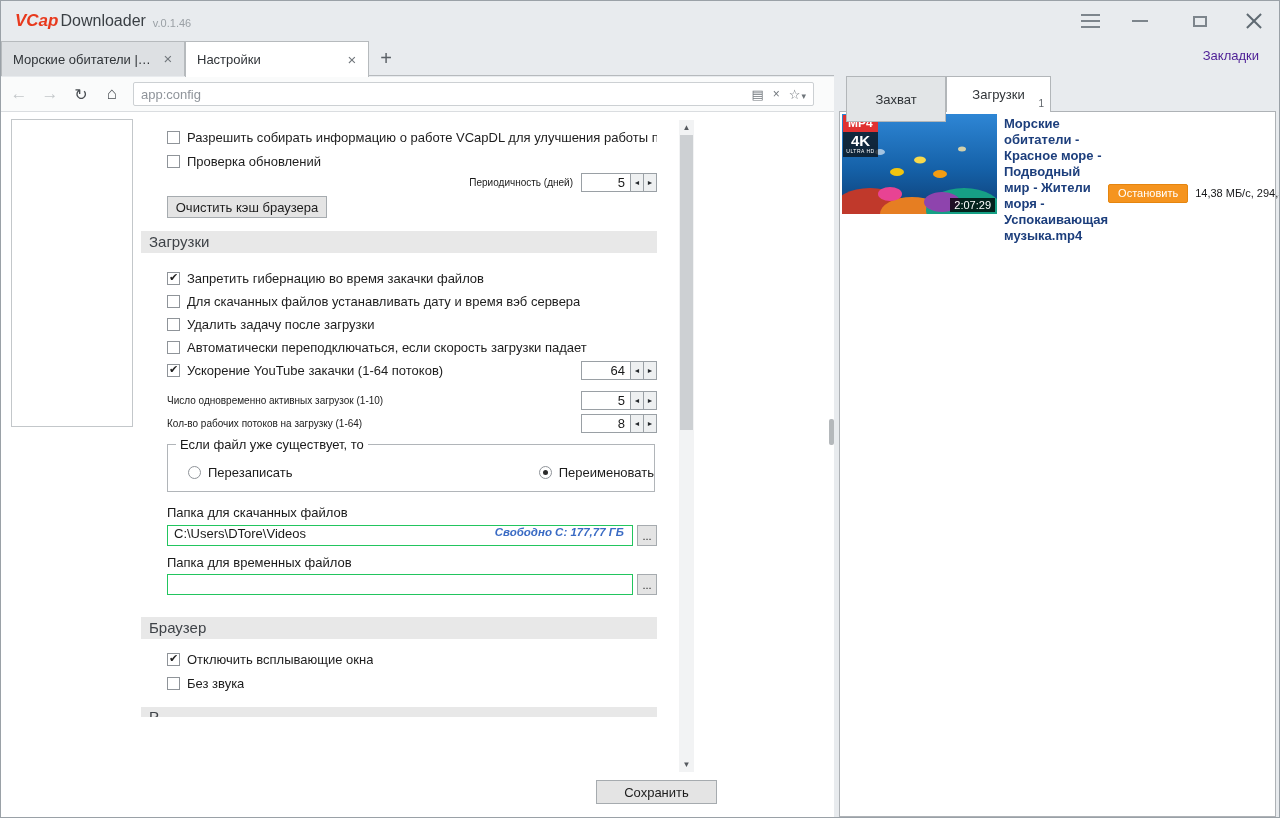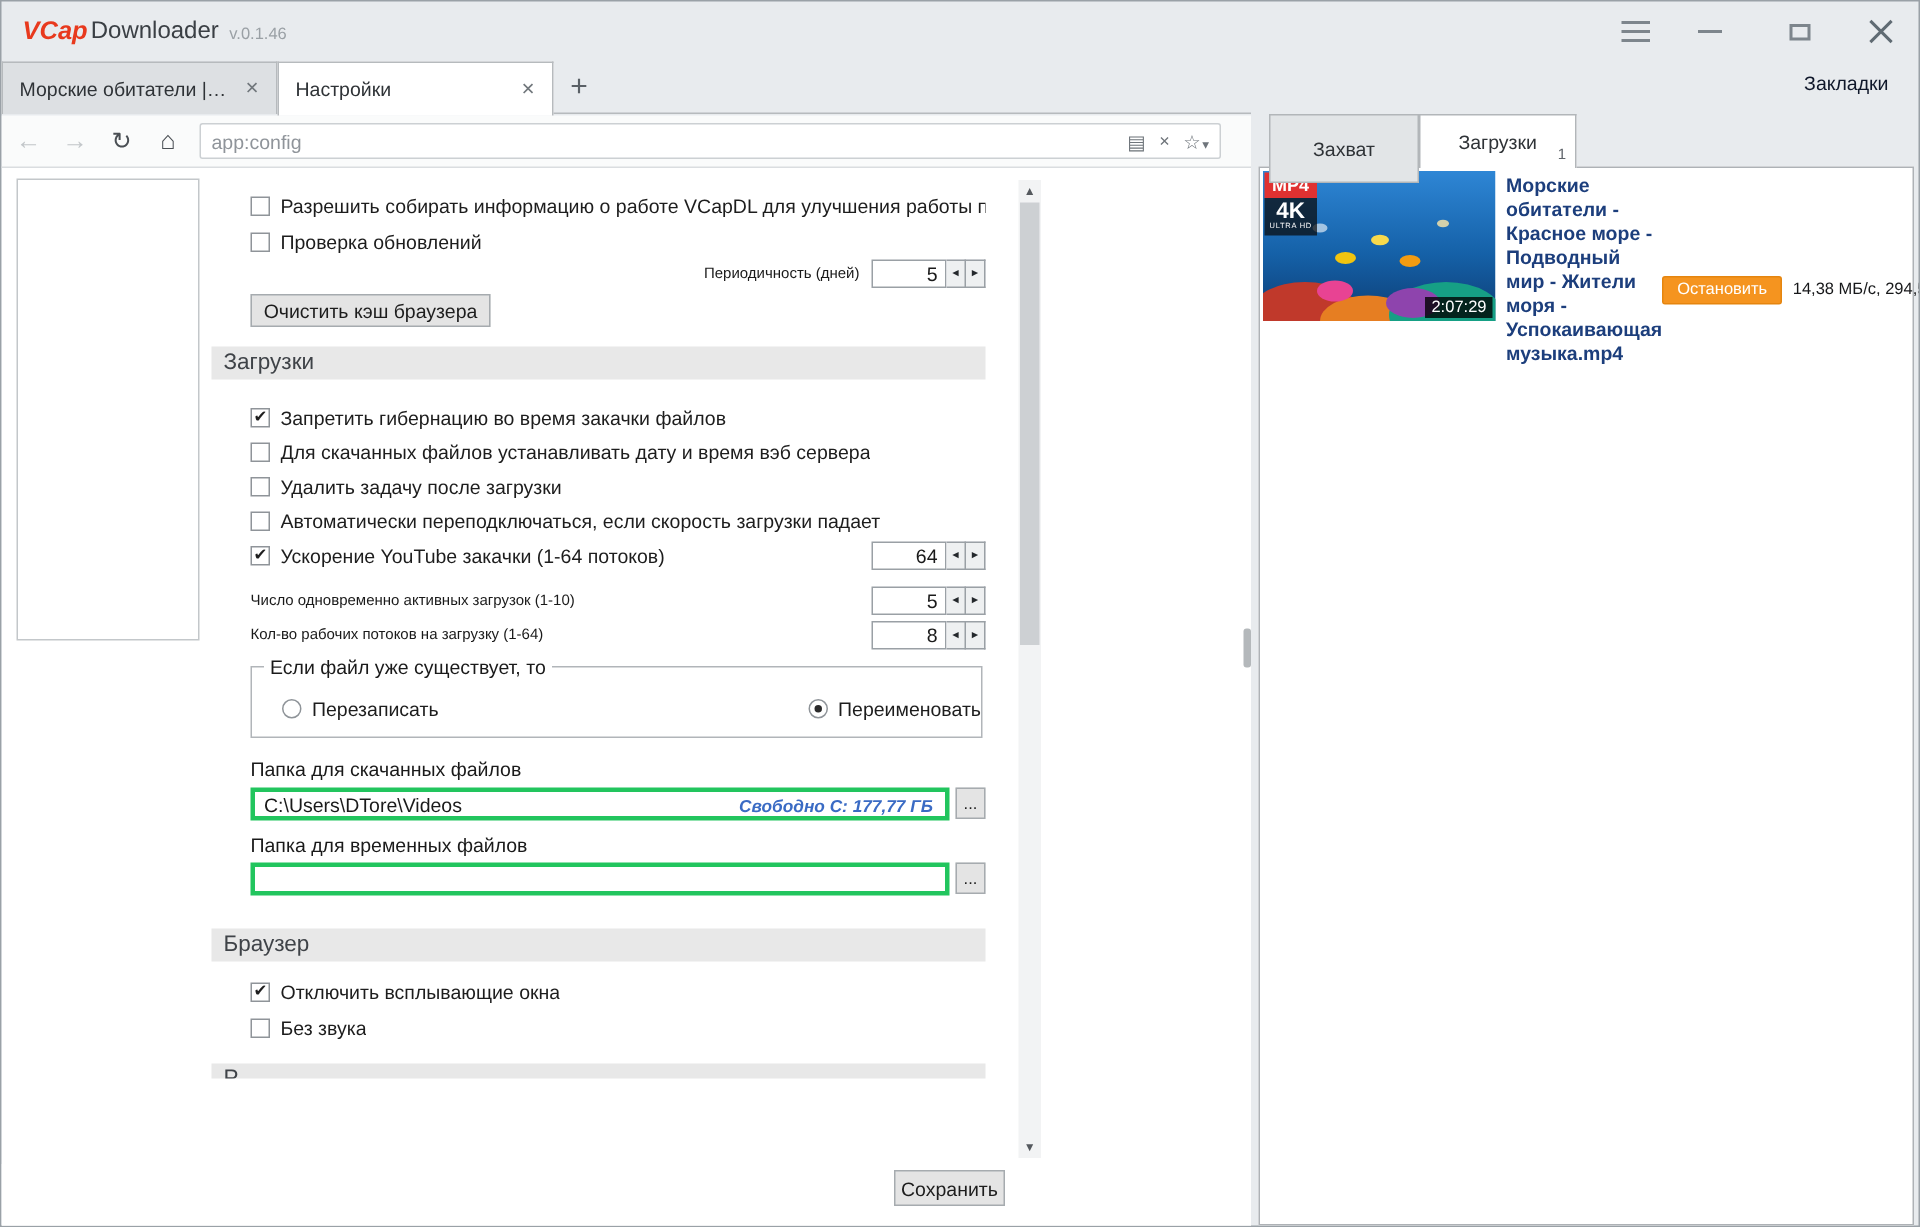--- a/index.html
+++ b/index.html
@@ -20,21 +20,21 @@
   .wc-menu { left:1076px; }
   .wc-menu .bar { width:19px; height:2px; background:#7d858c; margin:2px 0; }
   .wc-min { left:1126px; }
   .wc-min .minbar { width:16px; height:2px; background:#7d858c; }
   .wc-max { left:1186px; }
   .wc-max .maxbox { width:14px; height:11px; border:2px solid #7d858c; }
   .wc-close { left:1240px; position:absolute; }
   .wc-close .x1,.wc-close .x2 { position:absolute; left:3px; top:11px; width:20px; height:2px; background:#5f6a72; }
   .wc-close .x1 { transform:rotate(45deg); }
   .wc-close .x2 { transform:rotate(-45deg); }
-  .bookmarks { position:absolute; top:47px; right:20px; color:#0f172a; font-size:13px; }
+  .bookmarks { position:absolute; top:47px; right:20px; color:#4c1d95; font-size:13px; }
 
   
   .tabstrip { position:absolute; top:40px; left:0; width:833px; height:35px;
               border-bottom:1px solid #b6babd; display:flex; }
   .tab { width:184px; height:35px; display:flex; align-items:center; padding:0 8px 0 11px;
          font-size:13px; color:#2f3337; }
   .tab.inactive { background:#dde0e3; border:1px solid #b6babd; border-bottom:none; }
   .tab.active   { background:#fff; border:1px solid #b6babd; border-bottom:none;
                   height:36px; position:relative; z-index:2; }
   .tab-label { white-space:nowrap; overflow:hidden; text-overflow:ellipsis; flex:1; }
@@ -92,33 +92,33 @@
   .radios { display:flex; align-items:center; padding-top:20px;justify-content:space-between; }
   .radio { width:13px; height:13px; border:1px solid #8f9499; border-radius:50%; background:#fff;
            margin-right:7px; position:relative; flex:none; }
   .radio.checked::after { content:""; position:absolute; left:3px; top:3px; width:5px; height:5px;
                           border-radius:50%; background:#2b2b2b; }
   .radio-item { display:flex; align-items:center; }
 
   .folder-label { margin:13px 0 0 26px; font-size:13px; height:16px; }
   .folder-label.temp { margin-top:9px; }
   .folder-row { display:flex; margin:4px 0 0 26px; }
-  .folder-input { flex:1; height:21px; border:3px solid #22c55e; background:#fff; display:flex;
-                  align-items:flex-end; padding:16px 8px 0 6px; font-size:13px; }
+  .folder-input { flex:1; height:21px; border:1px solid #22c55e; background:#fff; display:flex;
+                  align-items:flex-start; padding:0 8px 0 6px; font-size:13px; }
   .free { margin-left:auto; color:#3a6bc4; font-style:italic; font-weight:bold; font-size:11.5px; }
   .browse { width:20px; height:21px; margin-left:4px; font-size:11px; line-height:8px; }
 
   .scrollbar { position:absolute; left:678px; top:8px; width:15px; height:652px; background:#f2f3f4; }
   .sb-btn { position:absolute; left:0; width:15px; height:15px; font-size:8px; color:#55595e;
             display:flex; align-items:center; justify-content:center; }
   .sb-up { top:0; } .sb-down { bottom:0; }
   .sb-thumb { position:absolute; left:1px; top:15px; width:13px; height:295px; background:#cdd0d3; }
 
   .footer { position:absolute; left:0; bottom:0; width:833px; height:43px; background:#fff; }
-  .save-btn { position:absolute; left:595px; top:4px; width:74px; height:24px; }
+  .save-btn { position:absolute; left:595px; top:4px; width:121px; height:24px; }
 
   .outer-thumb { position:absolute; left:828px; top:418px; width:5px; height:26px;
                  background:#b4b8bb; border-radius:2px; }
 
   
   .rpanel { position:absolute; left:838px; top:75px; width:437px; height:741px; }
   .rtabs { position:relative; height:35px; display:flex; padding-left:7px; z-index:2; }
   .rtab { height:46px; display:flex; align-items:center; justify-content:center; font-size:13px;
           color:#2f3337; border:1px solid #b2b6b9; }
   .rtab.inactive { background:#e2e5e7; width:100px; }

